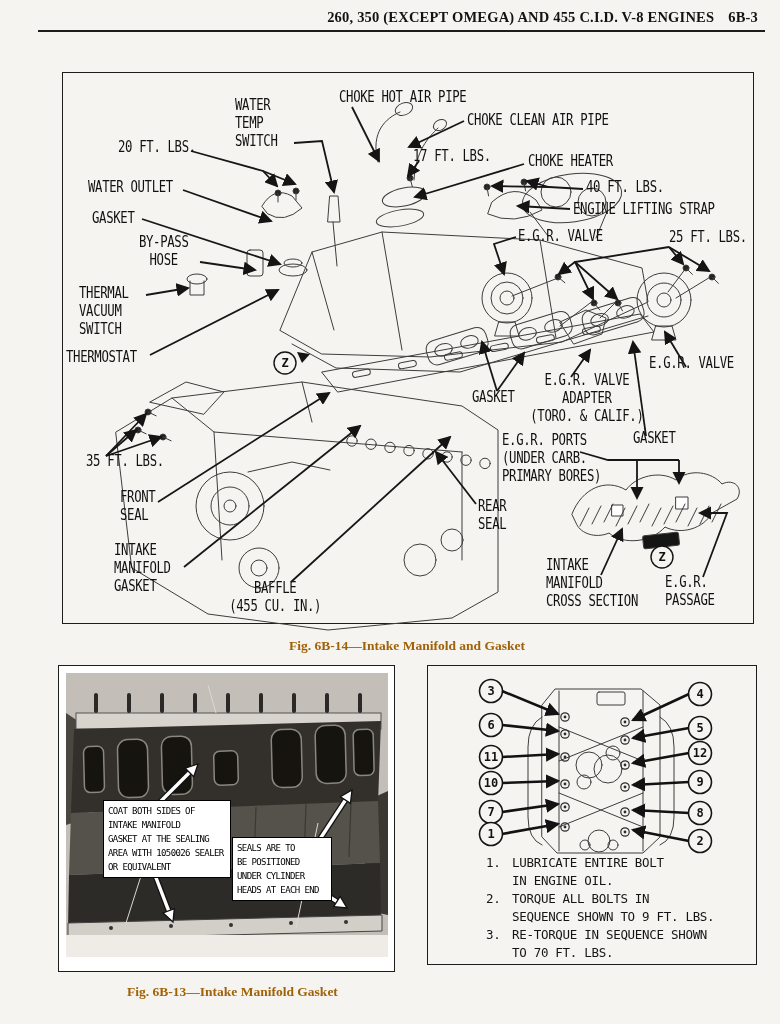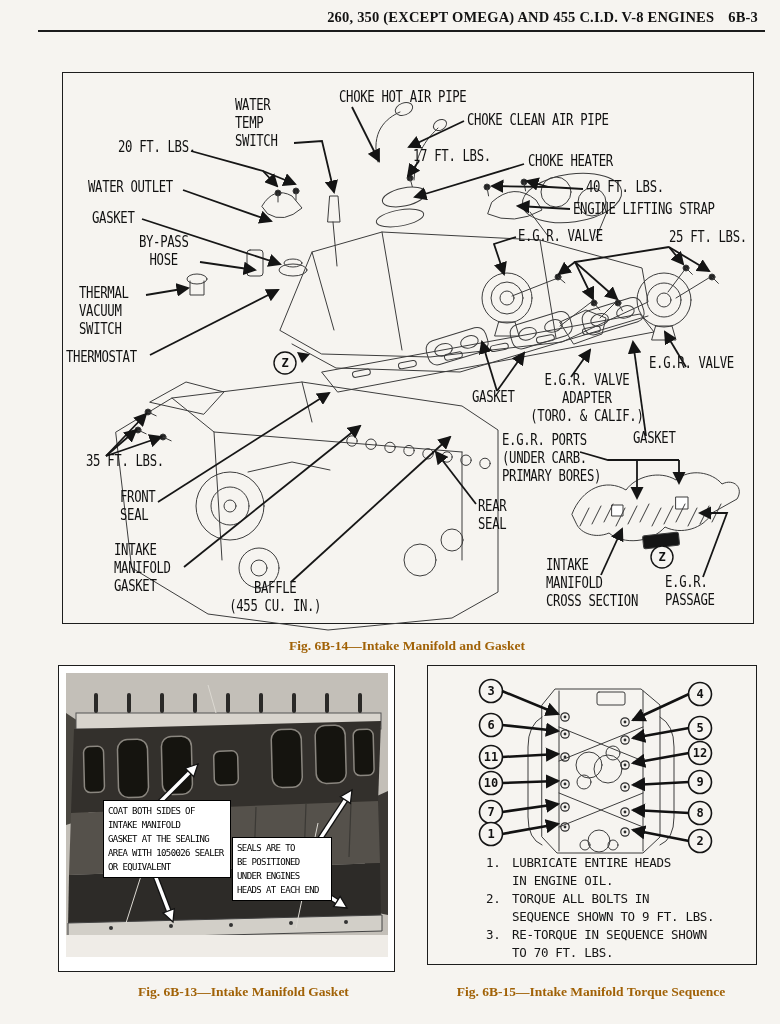--- a/index.html
+++ b/index.html
@@ -324,23 +324,23 @@
         <path d="M281,235 L267.6636790023765,233.53625745148034 L274.16920144024164,223.4526976727894 Z" fill="#fff" stroke="#111" stroke-width="1.3"></path>
       </g>
   </svg>
   <div class="callout" style="left:103px;top:800px;width:118px;">COAT BOTH SIDES OF
 INTAKE MANIFOLD
 GASKET AT THE SEALING
 AREA WITH 1050026 SEALER
 OR EQUIVALENT</div>
   <div class="callout" style="left:232px;top:837px;width:90px;">SEALS ARE TO
 BE POSITIONED
-UNDER ENGINES
+UNDER CYLINDER
 HEADS AT EACH END</div>
-  <div class="cap" style="left:76px;top:984px;width:335px;">Fig. 6B-13—Intake Manifold Gasket</div>
+  <div class="cap" style="left:65px;top:984px;width:335px;">Fig. 6B-13—Intake Manifold Gasket</div>
 
   <div class="figbox" id="box15"></div>
   <svg id="torque" style="left:427px;top:665px;" width="328" height="298" viewBox="0 0 328 298">
     <defs>
       <marker id="ah2" viewBox="0 0 10 10" refX="8.5" refY="5" markerWidth="5.5" markerHeight="5.5" orient="auto">
         <path d="M0,0 L10,5 L0,10 Z" fill="#121212"></path>
       </marker>
     </defs>
     <g class="sk">
       <path d="M115,40 L128,24 L214,24 L233,40 L233,172 L216,188 L130,188 L115,172 Z"></path>
@@ -415,29 +415,28 @@
         <circle cx="273" cy="176" r="11.5" fill="#f6f4f0" stroke="#141414" stroke-width="1.6"></circle>
         <text x="273" y="180" class="zc">2</text>
         <circle cx="198" cy="167" r="4.2" fill="none" stroke="#2c2c2c" stroke-width="1.2"></circle>
         <circle cx="198" cy="167" r="1.4" fill="#2c2c2c"></circle>
         <line x1="262" y1="176" x2="206" y2="165" stroke="#121212" stroke-width="2.6" marker-end="url(#ah2)"></line>
       </g>
   </svg>
   <div id="instructions">
       <div class="instr">
         <span>1.</span>
-        <div class="itext">LUBRICATE ENTIRE HEADS
+        <div class="itext">LUBRICATE ENTIRE BOLT
 IN ENGINE OIL.</div>
       </div>
       <div class="instr">
         <span>2.</span>
         <div class="itext">TORQUE ALL BOLTS IN
 SEQUENCE SHOWN TO 9 FT. LBS.</div>
       </div>
       <div class="instr">
         <span>3.</span>
         <div class="itext">RE-TORQUE IN SEQUENCE SHOWN
 TO 70 FT. LBS.</div>
       </div>
     </div>
-  <div class="cap" style="left:427px;top:984px;width:328px;">Fig. 6B-15—Intake Manifold Torque Sequence</div>
 
 </div>
 
 </body></html>

